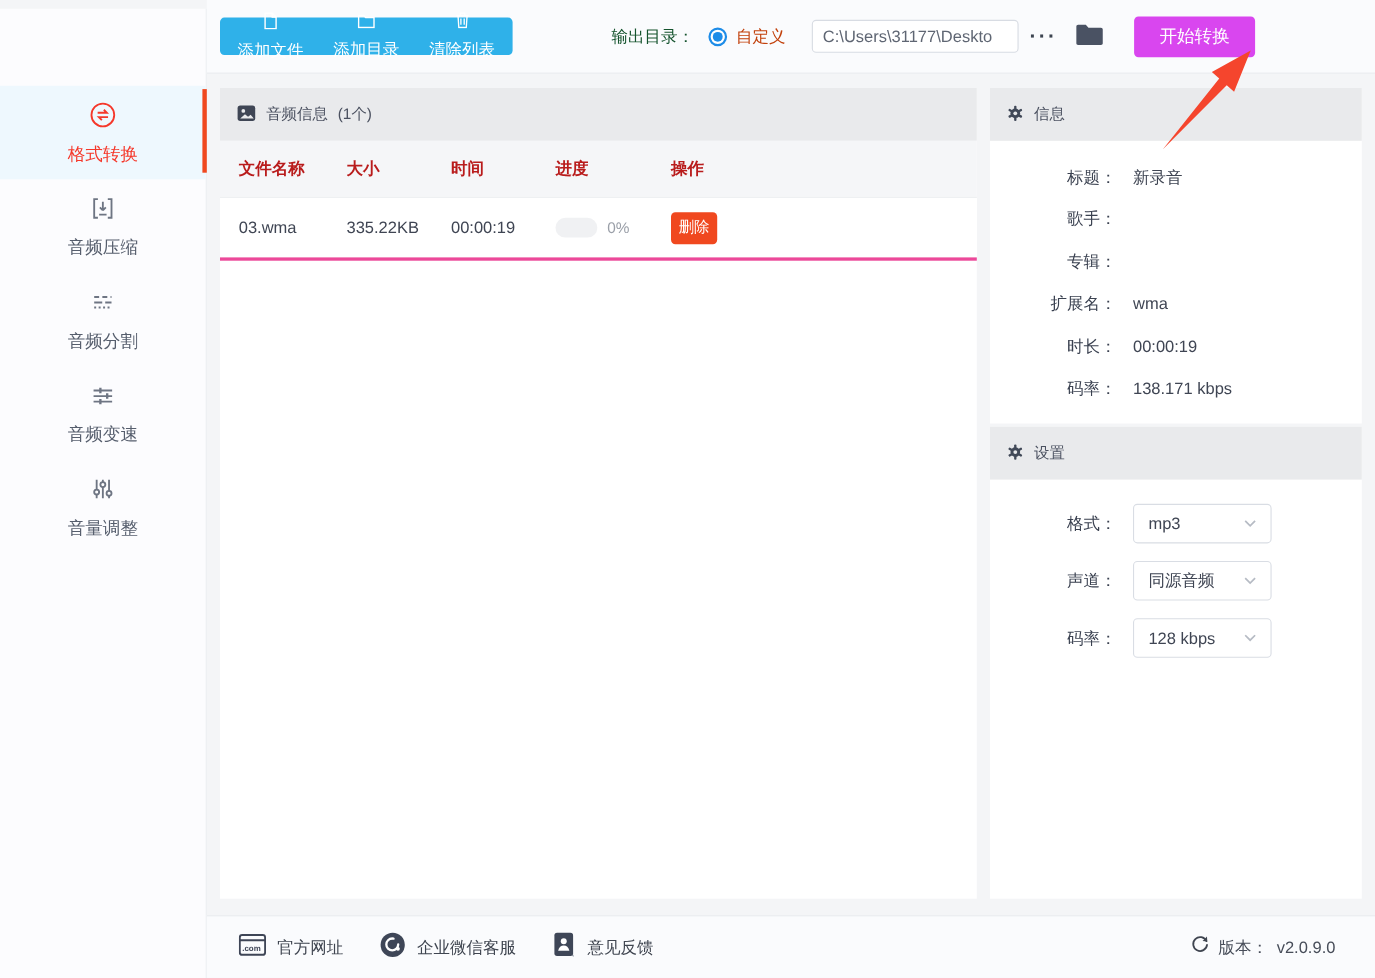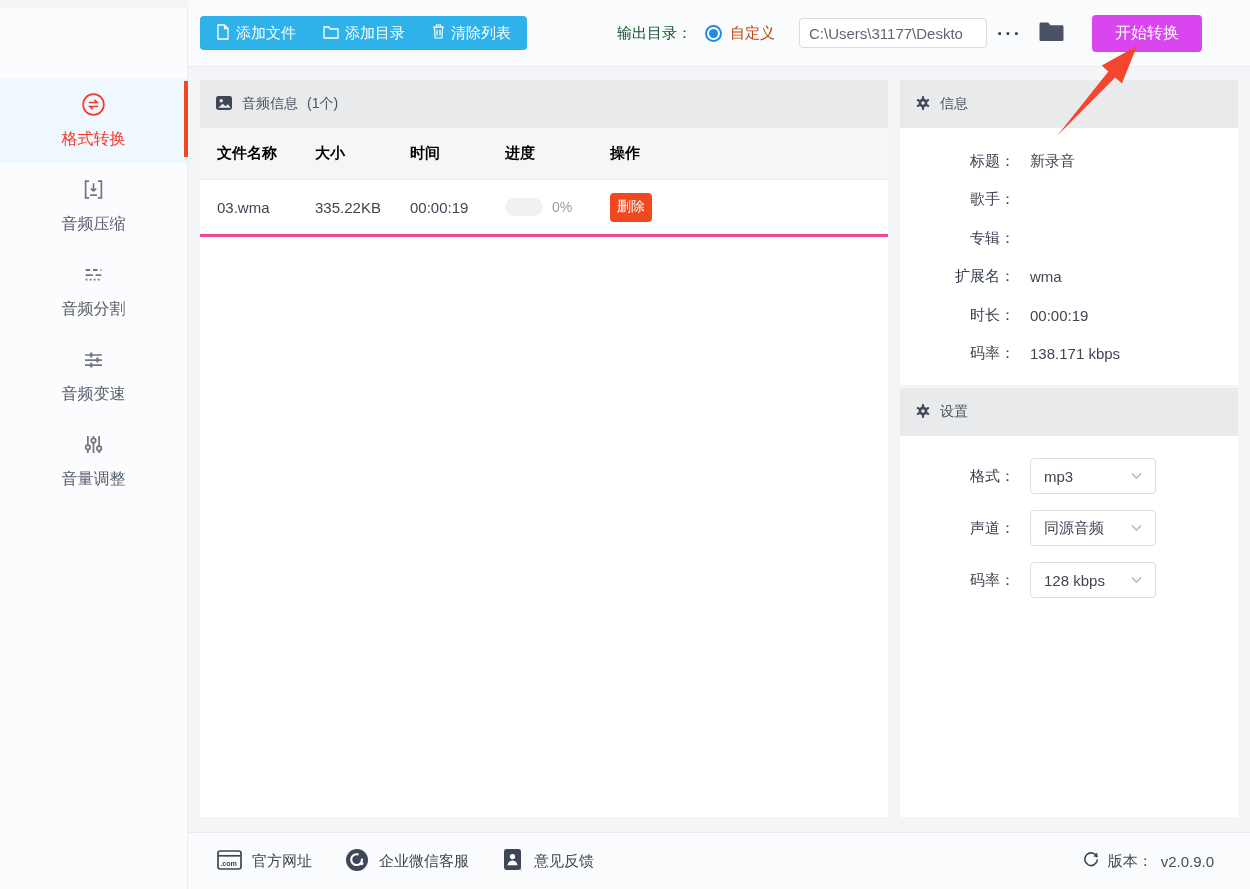--- a/index.html
+++ b/index.html
@@ -23,21 +23,21 @@
   .side-item.active svg { stroke:#f5382b; }
   .side-item.active .indicator { position:absolute; right:-1px; top:3px; bottom:6px;
     width:4px; background:#f0481f; }
   
   .topbar { position:absolute; left:188px; top:0; width:1062px; height:67px;
     background:#fafbfd; border-bottom:1px solid #e9ebee;
     display:flex; align-items:center; }
   .btn-group { margin-left:12px; height:34px; background:#2fb1e9; border-radius:4px;
     display:flex; align-items:center; padding:0 16px; gap:27px; }
   .tool-btn { display:flex; align-items:center; gap:6px; background:none; border:none;
-    color:#fff; font-size:15px; font-family:inherit; cursor:pointer; white-space:nowrap; }
+    color:#fff; font-size:15px; font-family:inherit; cursor:pointer; white-space:nowrap;flex-direction:column; }
   .out-label { margin-left:90px; font-size:15px; color:#14532d; white-space:nowrap; }
   .radio { margin-left:13px; width:17px; height:17px; border-radius:50%;
     border:2px solid #1d8ce8; background:#fff; display:flex; align-items:center;
     justify-content:center; cursor:pointer; flex:none; }
   .radio .dot { width:9px; height:9px; border-radius:50%; background:#1d8ce8; }
   .radio-label { margin-left:8px; font-size:15px; color:#c2410c; white-space:nowrap; }
   .path-input { margin-left:24px; width:188px; height:30px; border:1px solid #d8dce3;
     border-radius:4px; background:#fff; padding:0 9px; font-size:15px; color:#5f6673;
     font-family:inherit; }
   .more-btn { margin-left:10px; background:none; border:none; font-size:19px;
@@ -46,21 +46,21 @@
     display:flex; align-items:center; }
   .start-btn { margin-left:27px; width:110px; height:37px; background:#d946ef;
     border:none; border-radius:4px; color:#fff; font-size:16px; font-family:inherit;
     cursor:pointer; }
   
   .table-panel { position:absolute; left:200px; top:80px; width:688px; height:737px;
     background:#fff; }
   .panel-head { height:48px; background:#e9eaec; display:flex; align-items:center;
     padding:0 15px; gap:9px; font-size:14px; color:#4b5160; }
   .cols { height:52px; background:#f5f6f8; display:flex; align-items:center;
-    padding-left:17px; font-weight:bold; font-size:15px; color:#000000;
+    padding-left:17px; font-weight:bold; font-size:15px; color:#b91c1c;
     border-bottom:1px solid #eef0f2; }
   .c-name { width:98px; } .c-size { width:95px; } .c-time { width:95px; }
   .c-prog { width:105px; display:flex; align-items:center; }
   .file-row { height:57px; display:flex; align-items:center; padding-left:17px;
     font-size:15px; color:#3f4553; border-bottom:3px solid #ec4899; background:#fff; }
   .pill { width:38px; height:18px; border-radius:9px; background:#f0f1f3; }
   .pct { margin-left:9px; font-size:14px; color:#9a9fa8; }
   .del-btn { width:42px; height:29px; background:#f0481f; border:none; border-radius:4px;
     color:#fff; font-size:14px; font-family:inherit; cursor:pointer; }
   

